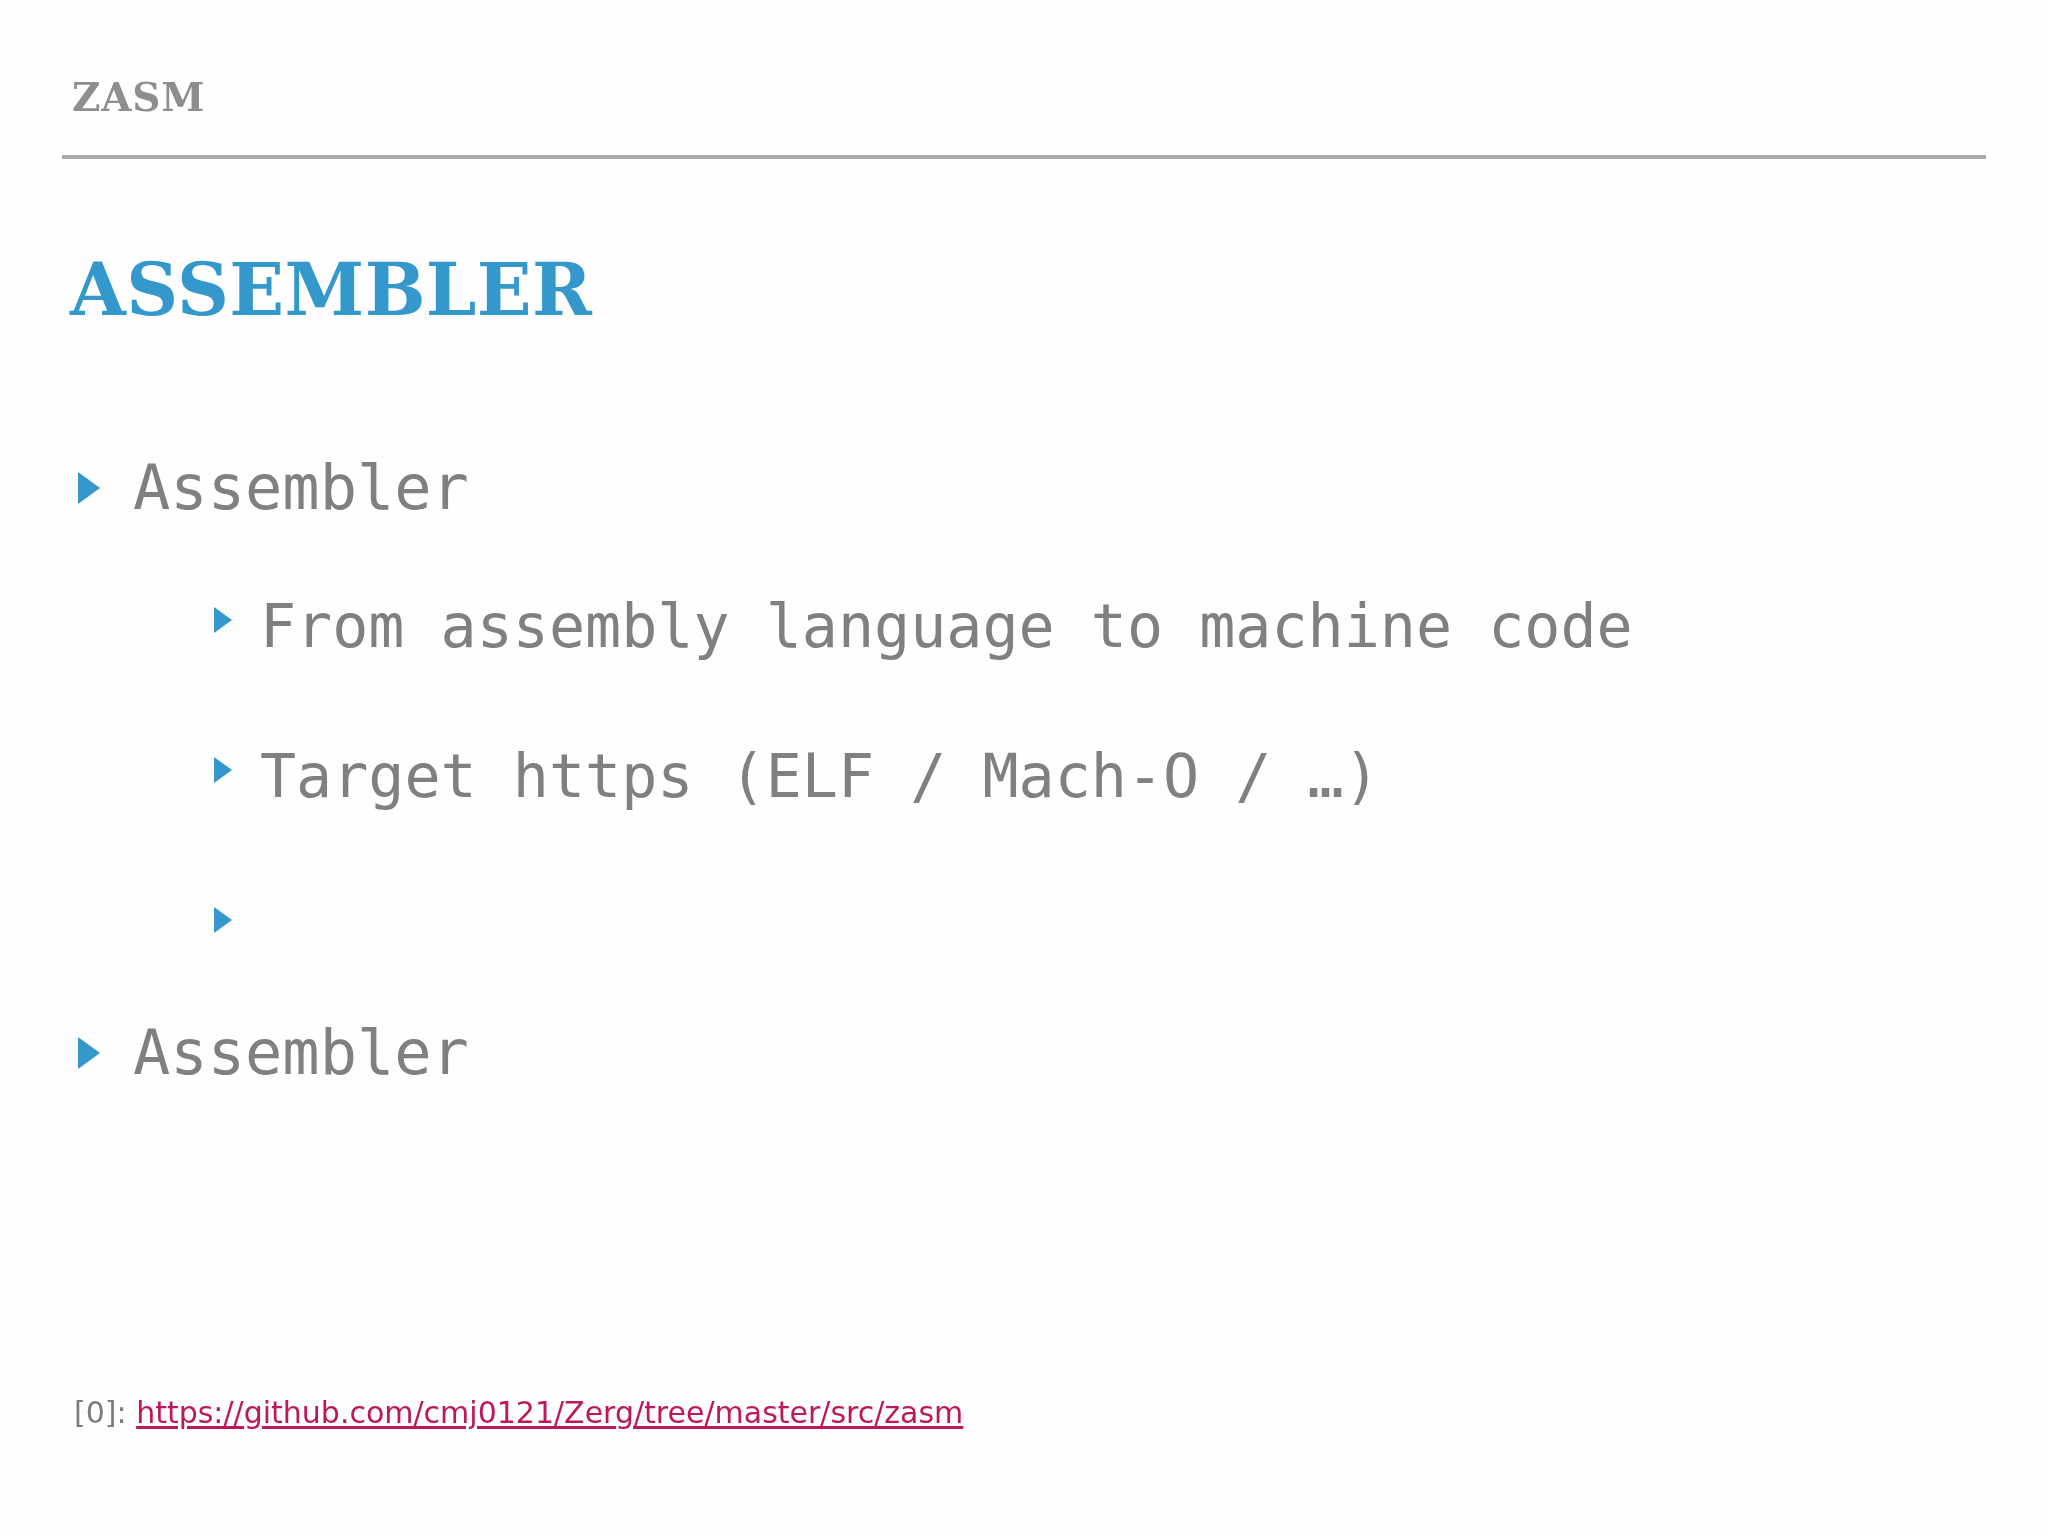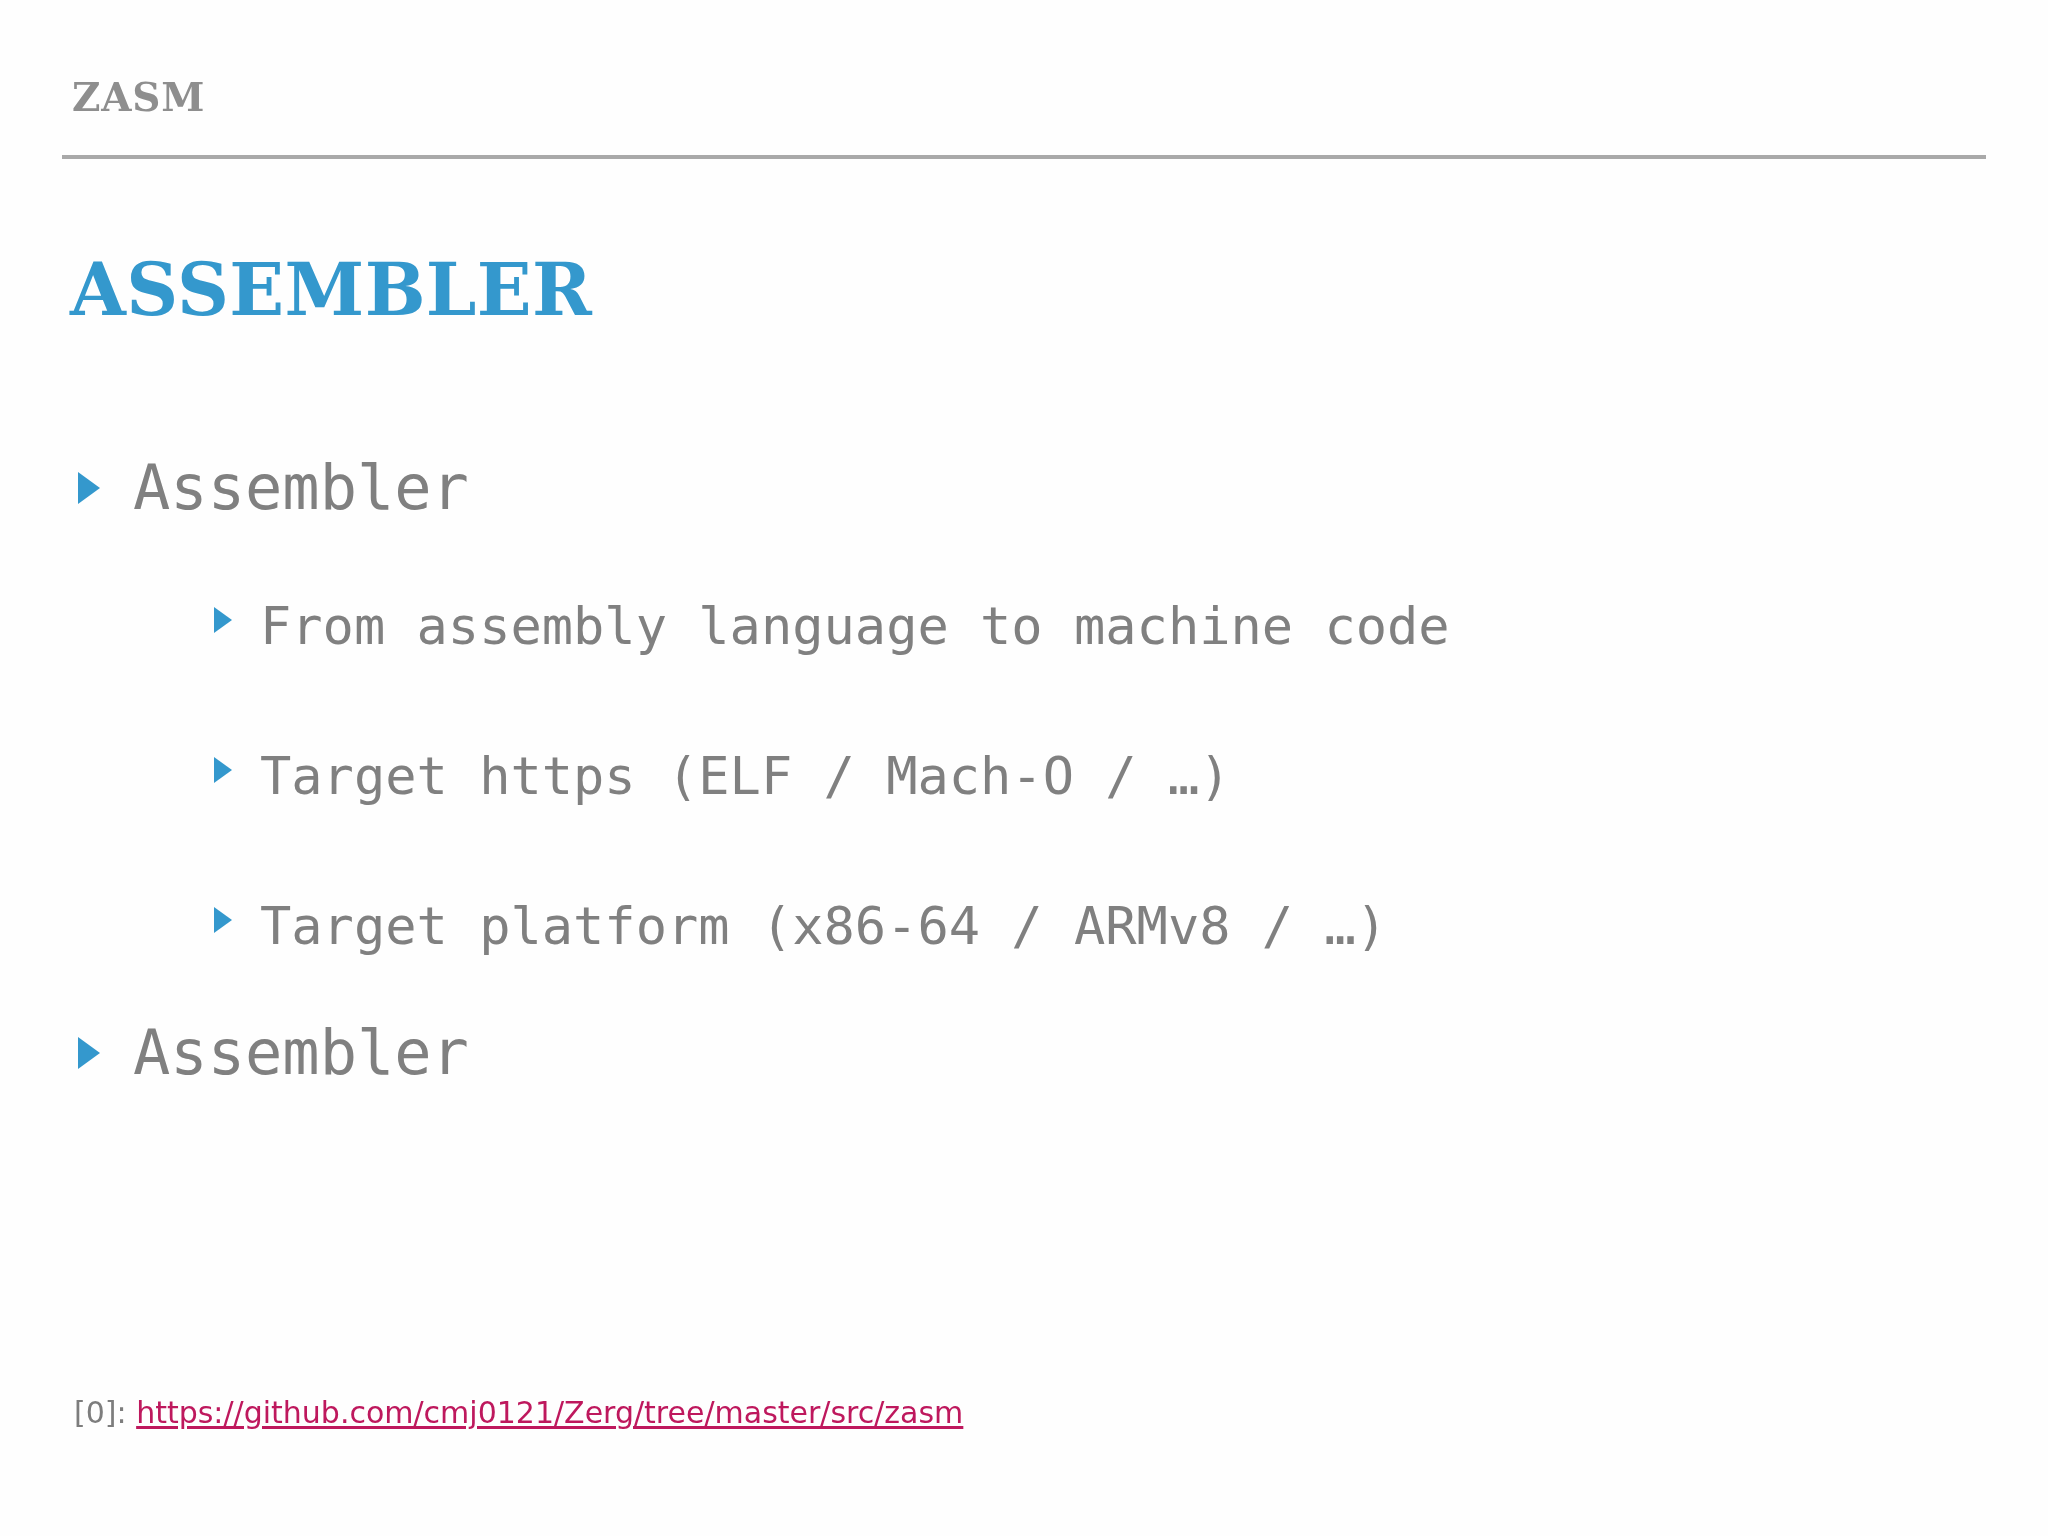--- a/index.html
+++ b/index.html
@@ -100,21 +100,21 @@
   }
   .bullet-text {
     font-family: "DejaVu Sans Mono", "Liberation Mono", monospace;
     color: #808080;
     line-height: 1;
   }
   .level-1 .bullet-text {
     font-size: 62px;
   }
   .level-2 .bullet-text {
-    font-size: 52px;
+    font-size: 60px;
     margin-top: 12px;
   }
 
   
   .slide-footer {
     position: absolute;
     left: 74px;
     top: 1398px;
     font-family: "DejaVu Sans", "Liberation Sans", sans-serif;
     font-size: 30px;
@@ -155,21 +155,20 @@
       <span class="bullet-text">From assembly language to machine code</span>
     </div>
 
     <div class="bullet-row level-2">
       <span class="tri"></span>
       <span class="bullet-text">Target https (ELF / Mach-O / …)</span>
     </div>
 
     <div class="bullet-row level-2">
       <span class="tri"></span>
-      <span class="bullet-text">Target platform (x86-64 / ARMv8 / …)</span>
     </div>
 
     <div class="bullet-row level-1">
       <span class="tri"></span>
       <span class="bullet-text">Assembler</span>
     </div>
 
   </div>
 
   <div class="slide-footer">

